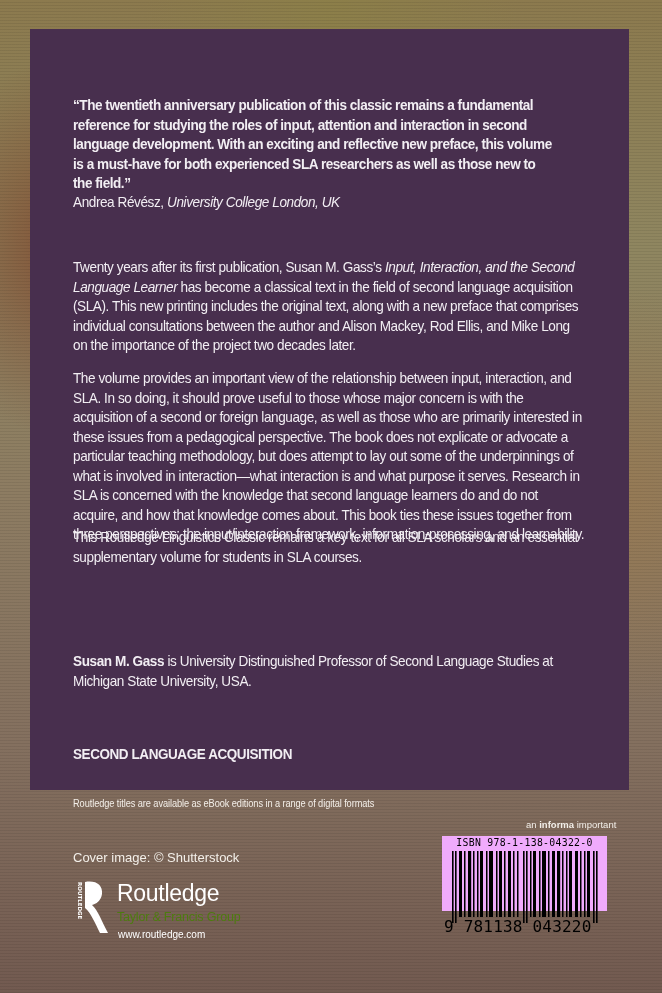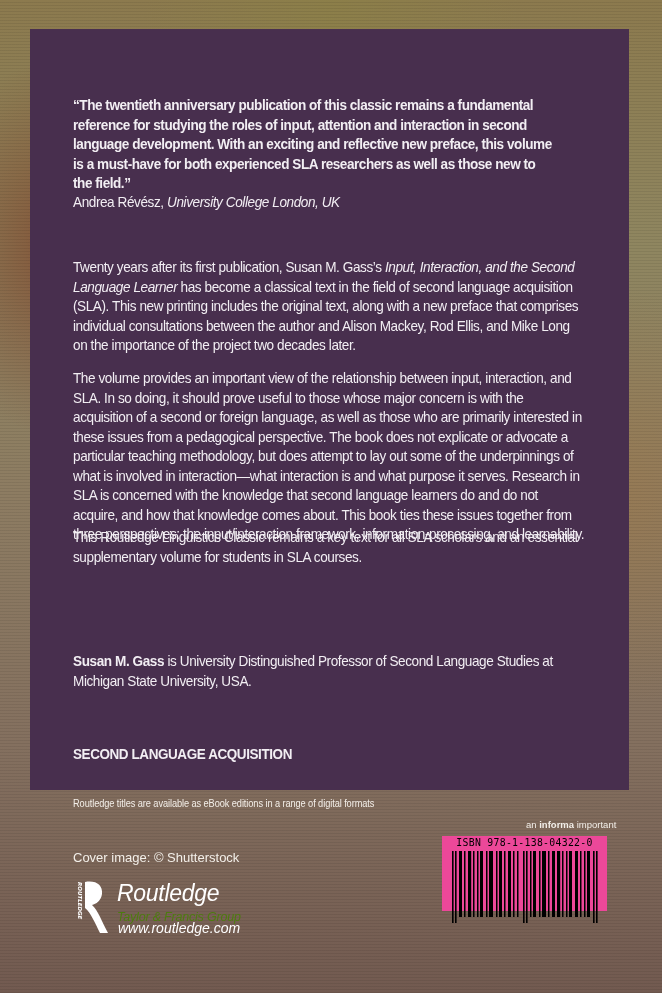--- a/index.html
+++ b/index.html
@@ -30,29 +30,29 @@
     .p3 { top: 528px; }
     .bio { top: 652px; }
     .subject { top: 745px; font-weight: bold; font-size: 14.5px; }
     .ebook {
       position: absolute; left: 73px; top: 797px; color: #f3efe9; font-size: 10.5px;
       transform: scaleX(0.88); transform-origin: left top; letter-spacing: -0.1px;
     }
     .cover-credit {
       position: absolute; left: 73px; top: 850px; color: #f3efe9; font-size: 13px;
     }
-    .logo { position: absolute; left: 72px; top: 880px; width: 200px; height: 60px; font-style: italic; }
+    .logo { position: absolute; left: 72px; top: 880px; width: 200px; height: 60px; }
     .logo-r { position: absolute; left: 0; top: 0; width: 40px; height: 55px; }
     .logo-name { position: absolute; left: 45px; top: 0px; color: #fff; font-size: 23px; letter-spacing: -0.3px; }
     .logo-tf { position: absolute; left: 45px; top: 30px; color: #4d7c0f; font-size: 12.5px; letter-spacing: -0.2px; }
-    .logo-url { position: absolute; left: 46px; top: 40px; color: #fff; font-size: 14px; }
+    .logo-url { position: absolute; left: 46px; top: 49px; color: #fff; font-size: 10px; }
     .informa { position: absolute; left: 526px; top: 819px; color: #f3efe9; font-size: 9.5px; }
     .informa b { font-weight: bold; margin-top: 28px; }
     .barcode {
-      position: absolute; left: 442px; top: 836px; width: 165px; height: 75px; background: #ec4899;
+      position: absolute; left: 442px; top: 836px; width: 165px; height: 75px; background: #f0abfc;
     }
     .isbn-top {
       position: absolute; left: 0; top: 1px; width: 165px; text-align: center;
       font-family: "DejaVu Sans Mono", monospace; font-size: 9.8px; color: #000; letter-spacing: 0.3px;
     }
     .bars { position: absolute; left: 10px; top: 15px; width: 150px; height: 72px; }
     .isbn-bottom {
       position: absolute; left: 2px; top: 82px; width: 162px;
       font-family: "DejaVu Sans Mono", monospace; font-size: 16px; color: #000; letter-spacing: 0.2px; line-height: 18px;
       white-space: pre;
@@ -140,13 +140,14 @@
       <rect x="114" y="0" width="1.5" height="66"></rect>
         <rect x="117" y="0" width="3" height="66"></rect>
       <rect x="123" y="0" width="3" height="66"></rect>
         <rect x="128" y="0" width="1.5" height="66"></rect>
       <rect x="132" y="0" width="1.5" height="66"></rect>
         <rect x="135" y="0" width="3" height="66"></rect>
       <rect x="141" y="0" width="1.6" height="72"></rect>
         <rect x="144" y="0" width="1.6" height="72"></rect>
     </g>
   </svg>
+  <div class="isbn-bottom">9 781138 043220</div>
 </div>
 
 </body></html>

